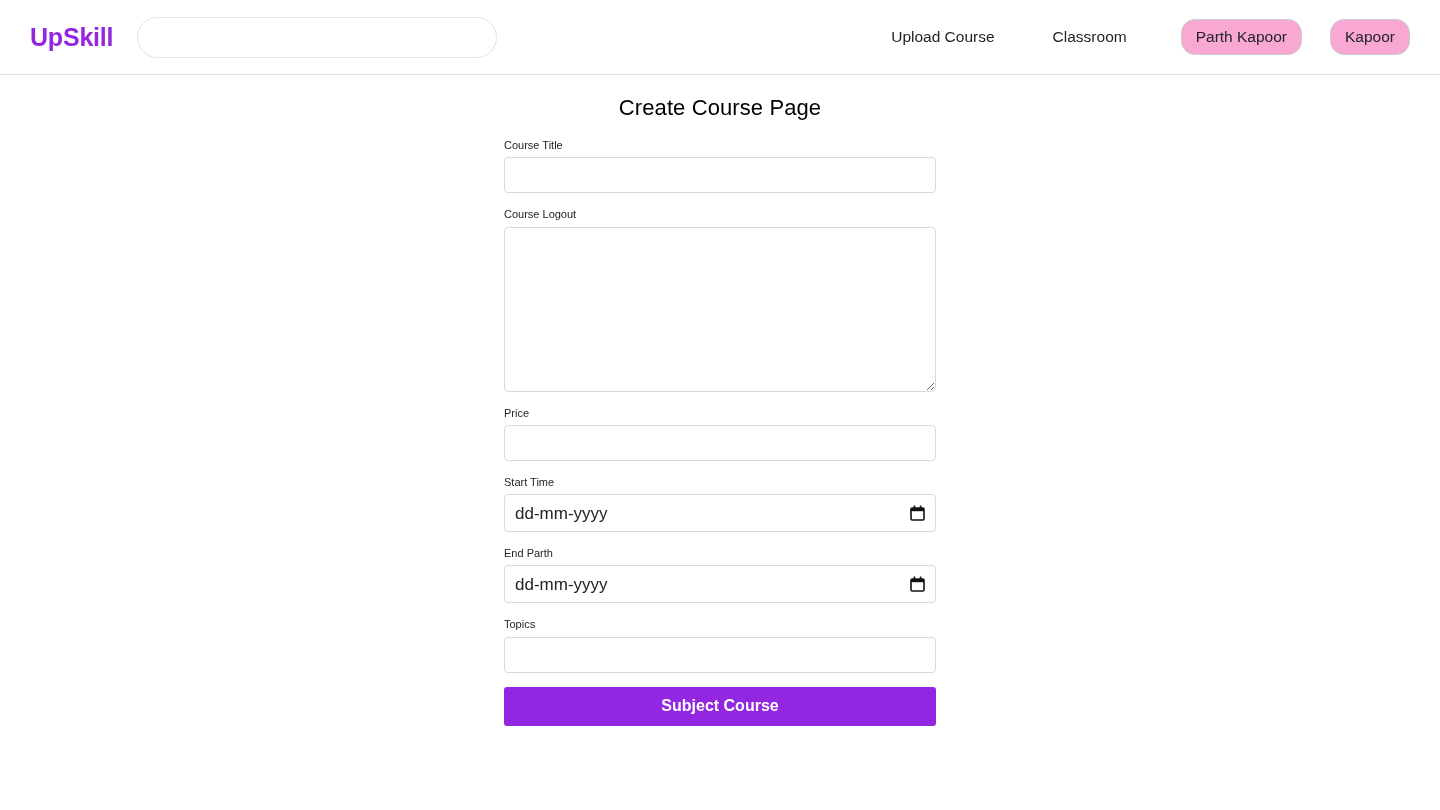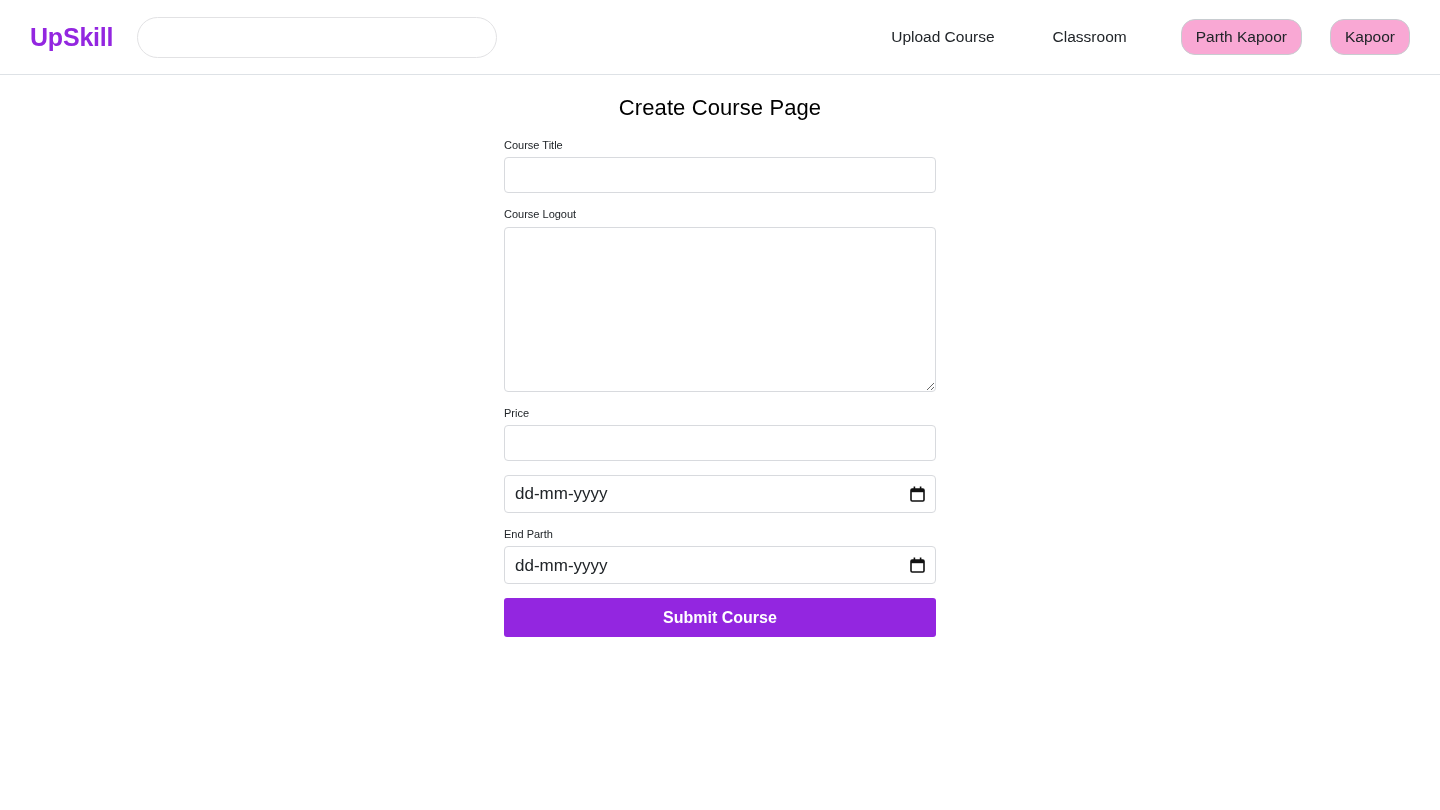--- a/index.html
+++ b/index.html
@@ -192,20 +192,21 @@
       <label class="field-label">Course Logout</label>
       <textarea class="textarea-input" placeholder="" style=""></textarea>
     </div>
 
     <div class="field">
       <label class="field-label">Price</label>
       <input class="text-input" type="text" placeholder="" style="">
     </div>
 
     <div class="field">
+      <label class="field-label">Start Time</label>
       <div class="date-input">
         <span class="date-text">dd-mm-yyyy</span>
         <span class="cal-icon">
           <svg width="15" height="16" viewBox="0 0 15 16" aria-hidden="true">
             <rect x="1" y="3" width="13" height="12" rx="1.2" fill="none" stroke="#111111" stroke-width="1.6"></rect>
             <rect x="1" y="3" width="13" height="3.2" fill="#111111"></rect>
             <rect x="3.6" y="0.5" width="1.6" height="3.4" fill="#111111"></rect>
             <rect x="9.8" y="0.5" width="1.6" height="3.4" fill="#111111"></rect>
           </svg>
         </span>
@@ -220,17 +221,21 @@
           <svg width="15" height="16" viewBox="0 0 15 16" aria-hidden="true">
             <rect x="1" y="3" width="13" height="12" rx="1.2" fill="none" stroke="#111111" stroke-width="1.6"></rect>
             <rect x="1" y="3" width="13" height="3.2" fill="#111111"></rect>
             <rect x="3.6" y="0.5" width="1.6" height="3.4" fill="#111111"></rect>
             <rect x="9.8" y="0.5" width="1.6" height="3.4" fill="#111111"></rect>
           </svg>
         </span>
       </div>
     </div>
 
-
-    <button class="submit-btn">Submit Course</button>
+    <div class="field">
+      <label class="field-label">Topics</label>
+      <input class="text-input" type="text" placeholder="" style="">
+    </div>
+
+    <button class="submit-btn">Subject Course</button>
 
   </div>
 </div>
 
 </body></html>

